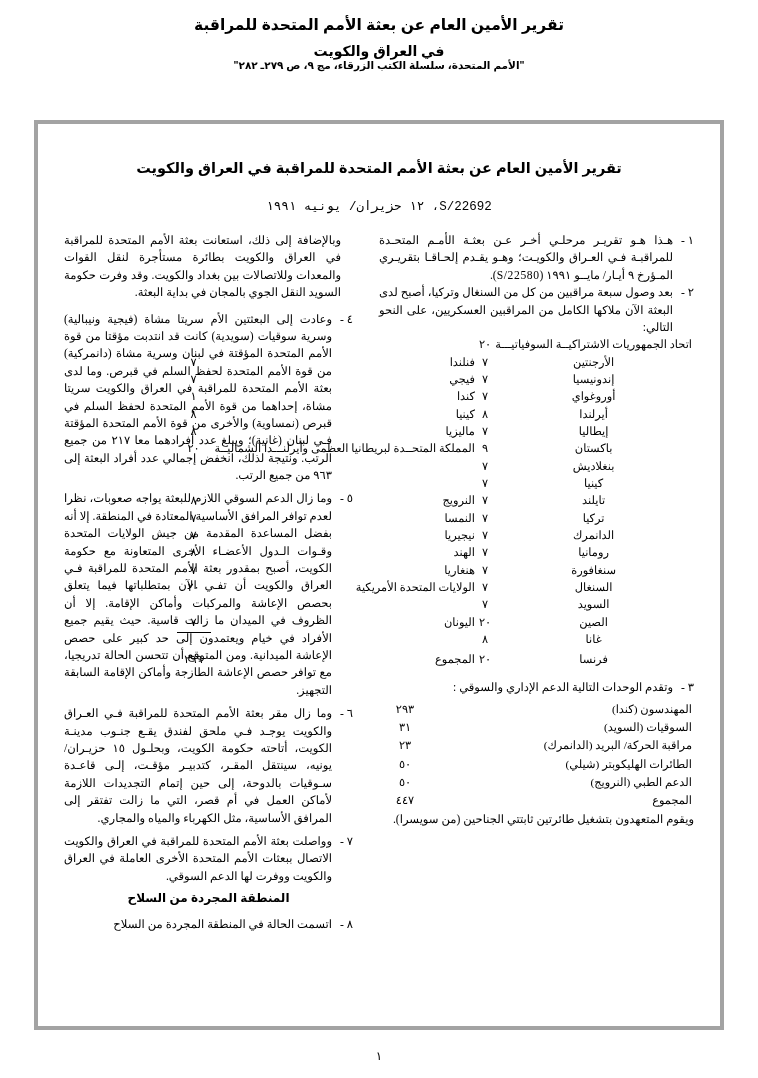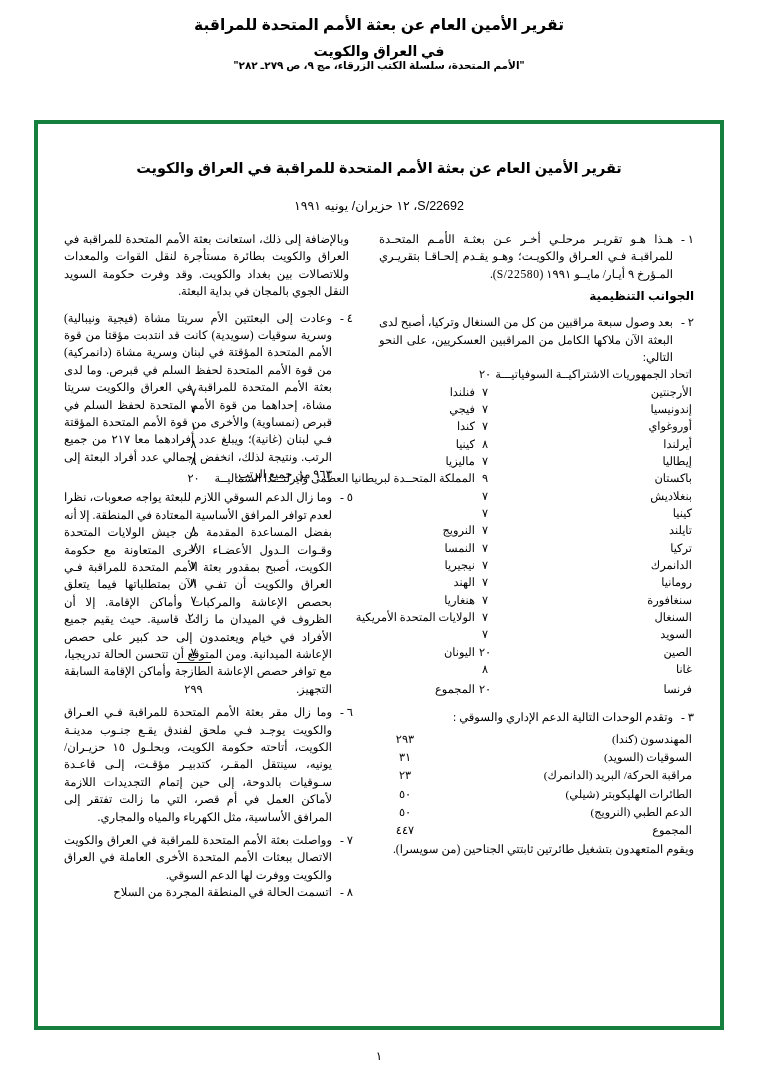--- a/index.html
+++ b/index.html
@@ -44,53 +44,53 @@
     font-weight: bold;
     font-size: 10.5px;
   }
   
   .frame {
     position: absolute;
     top: 120px;
     right: 34px;
     left: 34px;
     bottom: 48px;
-    border: 4px solid #15803d;
+    border: 4px solid #a3a3a3;
     box-sizing: border-box;
     padding: 22px 26px 10px 26px;
   }
   .inner-title {
     text-align: center;
     font-family: "Liberation Sans", "DejaVu Sans", sans-serif;
     font-weight: bold;
     font-size: 14.5px;
     margin: 14px 0 22px 0;
   }
   .doc-sym {
     text-align: center;
     font-size: 12.5px;
-    font-family: Liberation Sans, sans-serif;
+    font-family: Liberation Mono, monospace;
     margin-bottom: 18px;
     direction: rtl;
   }
   .cols {
     display: flex;
     flex-direction: row;
     gap: 26px;
     font-size: 11.6px;
     line-height: 1.5;
   }
   .col {
     width: 50%;
     box-sizing: border-box;
   }
   .col.right { }
   .col.left { }
   p.para {
-    margin: 0 4px 9px 0;
+    margin: 0 12px 9px 0;
     text-align: justify;
     text-justify: inter-word;
   }
   .sec-head {
     font-family: "Liberation Sans", "DejaVu Sans", sans-serif;
     font-weight: bold;
     font-size: 12px;
     margin: 4px 0 9px 0;
     text-align: right;
   }
@@ -105,21 +105,21 @@
     direction: rtl;
     margin-bottom: 10px;
   }
   table.contrib td {
     padding: 0px 2px;
     vertical-align: top;
     line-height: 1.52;
     white-space: nowrap;
   }
   td.name {
-    text-align: right;
+    text-align: center;
   }
   td.val {
     text-align: center;
     width: 34px;
   }
   td.name2 {
     text-align: right;
   }
   td.val2 {
     text-align: center;
@@ -205,21 +205,20 @@
 
     <div class="cols">
 
       <div class="col right">
 
         <div class="indent-para">
           <span class="marker">١ -</span>
           <span class="body spaced">هـذا هـو تقريـر مرحلـي أخـر عـن بعثـة الأمـم المتحـدة للمراقبـة فـي العـراق والكويـت؛ وهـو يقـدم إلحـاقـا بتقريـري المـؤرخ ٩ أيـار/ مايــو ١٩٩١ (S/22580).</span>
         </div>
 
-        <div class="sec-head">الجوانب التنظيمية</div>
 
         <div class="indent-para">
           <span class="marker">٢ -</span>
           <span class="body">بعد وصول سبعة مراقبين من كل من السنغال وتركيا، أصبح لدى البعثة الآن ملاكها الكامل من المراقبين العسكريين، على النحو التالي:</span>
         </div>
 
         <table class="contrib">
           <tbody>
             <tr>
               <td class="name">اتحاد الجمهوريات الاشتراكيــة السوفياتيـــة</td>
@@ -401,20 +400,21 @@
           <span class="body">وما زال مقر بعثة الأمم المتحدة للمراقبة فـي العـراق والكويت يوجـد فـي ملحق لفندق يقـع جنـوب مدينـة الكويت، أتاحته حكومة الكويت، وبحلـول ١٥ حزيـران/ يونيه، سينتقل المقـر، كتدبيـر مؤقـت، إلـى قاعـدة سـوقيات بالدوحة، إلى حين إتمام التجديدات اللازمة لأماكن العمل في أم قصر، التي ما زالت تفتقر إلى المرافق الأساسية، مثل الكهرباء والمياه والمجاري.</span>
         </div>
 
         <div style="height:6px"></div>
 
         <div class="indent-para">
           <span class="marker">٧ -</span>
           <span class="body">وواصلت بعثة الأمم المتحدة للمراقبة في العراق والكويت الاتصال ببعثات الأمم المتحدة الأخرى العاملة في العراق والكويت ووفرت لها الدعم السوقي.</span>
         </div>
 
+        <div class="sec-head center-ish">المنطقة المجردة من السلاح</div>
 
         <div class="indent-para">
           <span class="marker">٨ -</span>
           <span class="body">اتسمت الحالة في المنطقة المجردة من السلاح</span>
         </div>
 
       </div>
 
     </div>
   </div>

